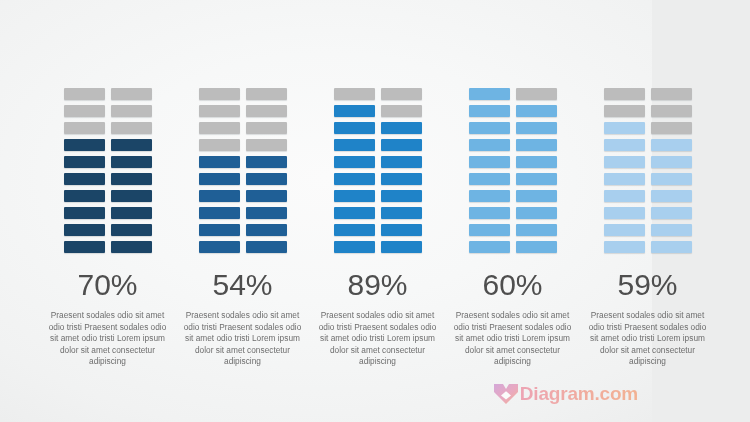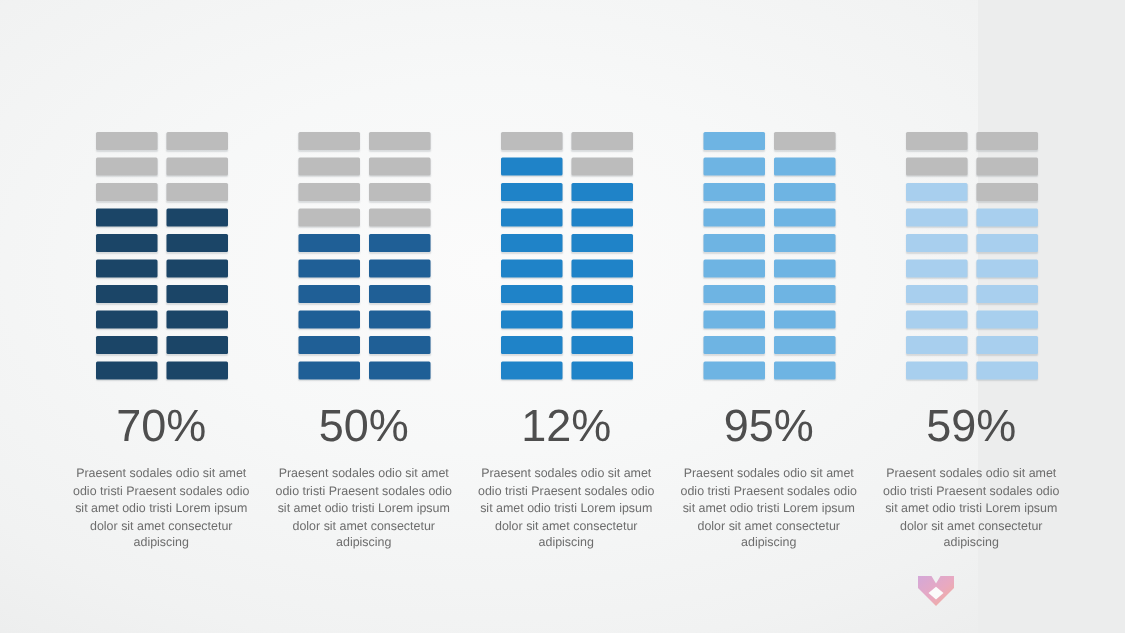--- a/index.html
+++ b/index.html
@@ -216,113 +216,113 @@
           </div>
           <div class="bar-row">
             <div class="bar-half" style="background: rgb(31, 95, 150);"></div>
             <div class="bar-half" style="background: rgb(31, 95, 150);"></div>
           </div>
           <div class="bar-row">
             <div class="bar-half" style="background: rgb(31, 95, 150);"></div>
             <div class="bar-half" style="background: rgb(31, 95, 150);"></div>
           </div>
         </div>
-        <div class="pct">50%</div>
-        <div class="desc">Praesent sodales odio sit amet odio tristi Praesent sodales odio sit amet odio tristi Lorem ipsum dolor sit amet consectetur adipiscing</div>
-      </div>
-      <div class="column">
-        <div class="bars">
-          <div class="bar-row">
-            <div class="bar-half empty"></div>
-            <div class="bar-half empty"></div>
-          </div>
-          <div class="bar-row">
-            <div class="bar-half" style="background: rgb(31, 131, 200);"></div>
-            <div class="bar-half empty"></div>
-          </div>
-          <div class="bar-row">
-            <div class="bar-half" style="background: rgb(31, 131, 200);"></div>
-            <div class="bar-half" style="background: rgb(31, 131, 200);"></div>
-          </div>
-          <div class="bar-row">
-            <div class="bar-half" style="background: rgb(31, 131, 200);"></div>
-            <div class="bar-half" style="background: rgb(31, 131, 200);"></div>
-          </div>
-          <div class="bar-row">
-            <div class="bar-half" style="background: rgb(31, 131, 200);"></div>
-            <div class="bar-half" style="background: rgb(31, 131, 200);"></div>
-          </div>
-          <div class="bar-row">
-            <div class="bar-half" style="background: rgb(31, 131, 200);"></div>
-            <div class="bar-half" style="background: rgb(31, 131, 200);"></div>
-          </div>
-          <div class="bar-row">
-            <div class="bar-half" style="background: rgb(31, 131, 200);"></div>
-            <div class="bar-half" style="background: rgb(31, 131, 200);"></div>
-          </div>
-          <div class="bar-row">
-            <div class="bar-half" style="background: rgb(31, 131, 200);"></div>
-            <div class="bar-half" style="background: rgb(31, 131, 200);"></div>
-          </div>
-          <div class="bar-row">
-            <div class="bar-half" style="background: rgb(31, 131, 200);"></div>
-            <div class="bar-half" style="background: rgb(31, 131, 200);"></div>
-          </div>
-          <div class="bar-row">
-            <div class="bar-half" style="background: rgb(31, 131, 200);"></div>
-            <div class="bar-half" style="background: rgb(31, 131, 200);"></div>
-          </div>
-        </div>
-        <div class="pct">12%</div>
-        <div class="desc">Praesent sodales odio sit amet odio tristi Praesent sodales odio sit amet odio tristi Lorem ipsum dolor sit amet consectetur adipiscing</div>
-      </div>
-      <div class="column">
-        <div class="bars">
-          <div class="bar-row">
-            <div class="bar-half" style="background: rgb(110, 180, 227);"></div>
-            <div class="bar-half empty"></div>
-          </div>
-          <div class="bar-row">
-            <div class="bar-half" style="background: rgb(110, 180, 227);"></div>
-            <div class="bar-half" style="background: rgb(110, 180, 227);"></div>
-          </div>
-          <div class="bar-row">
-            <div class="bar-half" style="background: rgb(110, 180, 227);"></div>
-            <div class="bar-half" style="background: rgb(110, 180, 227);"></div>
-          </div>
-          <div class="bar-row">
-            <div class="bar-half" style="background: rgb(110, 180, 227);"></div>
-            <div class="bar-half" style="background: rgb(110, 180, 227);"></div>
-          </div>
-          <div class="bar-row">
-            <div class="bar-half" style="background: rgb(110, 180, 227);"></div>
-            <div class="bar-half" style="background: rgb(110, 180, 227);"></div>
-          </div>
-          <div class="bar-row">
-            <div class="bar-half" style="background: rgb(110, 180, 227);"></div>
-            <div class="bar-half" style="background: rgb(110, 180, 227);"></div>
-          </div>
-          <div class="bar-row">
-            <div class="bar-half" style="background: rgb(110, 180, 227);"></div>
-            <div class="bar-half" style="background: rgb(110, 180, 227);"></div>
-          </div>
-          <div class="bar-row">
-            <div class="bar-half" style="background: rgb(110, 180, 227);"></div>
-            <div class="bar-half" style="background: rgb(110, 180, 227);"></div>
-          </div>
-          <div class="bar-row">
-            <div class="bar-half" style="background: rgb(110, 180, 227);"></div>
-            <div class="bar-half" style="background: rgb(110, 180, 227);"></div>
-          </div>
-          <div class="bar-row">
-            <div class="bar-half" style="background: rgb(110, 180, 227);"></div>
-            <div class="bar-half" style="background: rgb(110, 180, 227);"></div>
-          </div>
-        </div>
-        <div class="pct">95%</div>
+        <div class="pct">54%</div>
+        <div class="desc">Praesent sodales odio sit amet odio tristi Praesent sodales odio sit amet odio tristi Lorem ipsum dolor sit amet consectetur adipiscing</div>
+      </div>
+      <div class="column">
+        <div class="bars">
+          <div class="bar-row">
+            <div class="bar-half empty"></div>
+            <div class="bar-half empty"></div>
+          </div>
+          <div class="bar-row">
+            <div class="bar-half" style="background: rgb(31, 131, 200);"></div>
+            <div class="bar-half empty"></div>
+          </div>
+          <div class="bar-row">
+            <div class="bar-half" style="background: rgb(31, 131, 200);"></div>
+            <div class="bar-half" style="background: rgb(31, 131, 200);"></div>
+          </div>
+          <div class="bar-row">
+            <div class="bar-half" style="background: rgb(31, 131, 200);"></div>
+            <div class="bar-half" style="background: rgb(31, 131, 200);"></div>
+          </div>
+          <div class="bar-row">
+            <div class="bar-half" style="background: rgb(31, 131, 200);"></div>
+            <div class="bar-half" style="background: rgb(31, 131, 200);"></div>
+          </div>
+          <div class="bar-row">
+            <div class="bar-half" style="background: rgb(31, 131, 200);"></div>
+            <div class="bar-half" style="background: rgb(31, 131, 200);"></div>
+          </div>
+          <div class="bar-row">
+            <div class="bar-half" style="background: rgb(31, 131, 200);"></div>
+            <div class="bar-half" style="background: rgb(31, 131, 200);"></div>
+          </div>
+          <div class="bar-row">
+            <div class="bar-half" style="background: rgb(31, 131, 200);"></div>
+            <div class="bar-half" style="background: rgb(31, 131, 200);"></div>
+          </div>
+          <div class="bar-row">
+            <div class="bar-half" style="background: rgb(31, 131, 200);"></div>
+            <div class="bar-half" style="background: rgb(31, 131, 200);"></div>
+          </div>
+          <div class="bar-row">
+            <div class="bar-half" style="background: rgb(31, 131, 200);"></div>
+            <div class="bar-half" style="background: rgb(31, 131, 200);"></div>
+          </div>
+        </div>
+        <div class="pct">89%</div>
+        <div class="desc">Praesent sodales odio sit amet odio tristi Praesent sodales odio sit amet odio tristi Lorem ipsum dolor sit amet consectetur adipiscing</div>
+      </div>
+      <div class="column">
+        <div class="bars">
+          <div class="bar-row">
+            <div class="bar-half" style="background: rgb(110, 180, 227);"></div>
+            <div class="bar-half empty"></div>
+          </div>
+          <div class="bar-row">
+            <div class="bar-half" style="background: rgb(110, 180, 227);"></div>
+            <div class="bar-half" style="background: rgb(110, 180, 227);"></div>
+          </div>
+          <div class="bar-row">
+            <div class="bar-half" style="background: rgb(110, 180, 227);"></div>
+            <div class="bar-half" style="background: rgb(110, 180, 227);"></div>
+          </div>
+          <div class="bar-row">
+            <div class="bar-half" style="background: rgb(110, 180, 227);"></div>
+            <div class="bar-half" style="background: rgb(110, 180, 227);"></div>
+          </div>
+          <div class="bar-row">
+            <div class="bar-half" style="background: rgb(110, 180, 227);"></div>
+            <div class="bar-half" style="background: rgb(110, 180, 227);"></div>
+          </div>
+          <div class="bar-row">
+            <div class="bar-half" style="background: rgb(110, 180, 227);"></div>
+            <div class="bar-half" style="background: rgb(110, 180, 227);"></div>
+          </div>
+          <div class="bar-row">
+            <div class="bar-half" style="background: rgb(110, 180, 227);"></div>
+            <div class="bar-half" style="background: rgb(110, 180, 227);"></div>
+          </div>
+          <div class="bar-row">
+            <div class="bar-half" style="background: rgb(110, 180, 227);"></div>
+            <div class="bar-half" style="background: rgb(110, 180, 227);"></div>
+          </div>
+          <div class="bar-row">
+            <div class="bar-half" style="background: rgb(110, 180, 227);"></div>
+            <div class="bar-half" style="background: rgb(110, 180, 227);"></div>
+          </div>
+          <div class="bar-row">
+            <div class="bar-half" style="background: rgb(110, 180, 227);"></div>
+            <div class="bar-half" style="background: rgb(110, 180, 227);"></div>
+          </div>
+        </div>
+        <div class="pct">60%</div>
         <div class="desc">Praesent sodales odio sit amet odio tristi Praesent sodales odio sit amet odio tristi Lorem ipsum dolor sit amet consectetur adipiscing</div>
       </div>
       <div class="column">
         <div class="bars">
           <div class="bar-row">
             <div class="bar-half empty"></div>
             <div class="bar-half empty"></div>
           </div>
           <div class="bar-row">
             <div class="bar-half empty"></div>
@@ -371,15 +371,16 @@
       <defs>
         <linearGradient id="lg" x1="0" y1="0" x2="1" y2="1">
           <stop offset="0%" stop-color="#d4a8d8"></stop>
           <stop offset="55%" stop-color="#e9a9c0"></stop>
           <stop offset="100%" stop-color="#f3b093"></stop>
         </linearGradient>
       </defs>
       <path d="M1 2 L10 2 L13 7 L16 2 L25 2 L25 10 L13 22 L1 10 Z" fill="url(#lg)"></path>
       <path d="M13 9.2 L18 13.4 L13 17.6 L8 13.4 Z" fill="#fbfbfb"></path>
     </svg>
+    <span id="wm-right">Diagram.com</span>
   </div>
 
 </div>
 
 </body></html>

